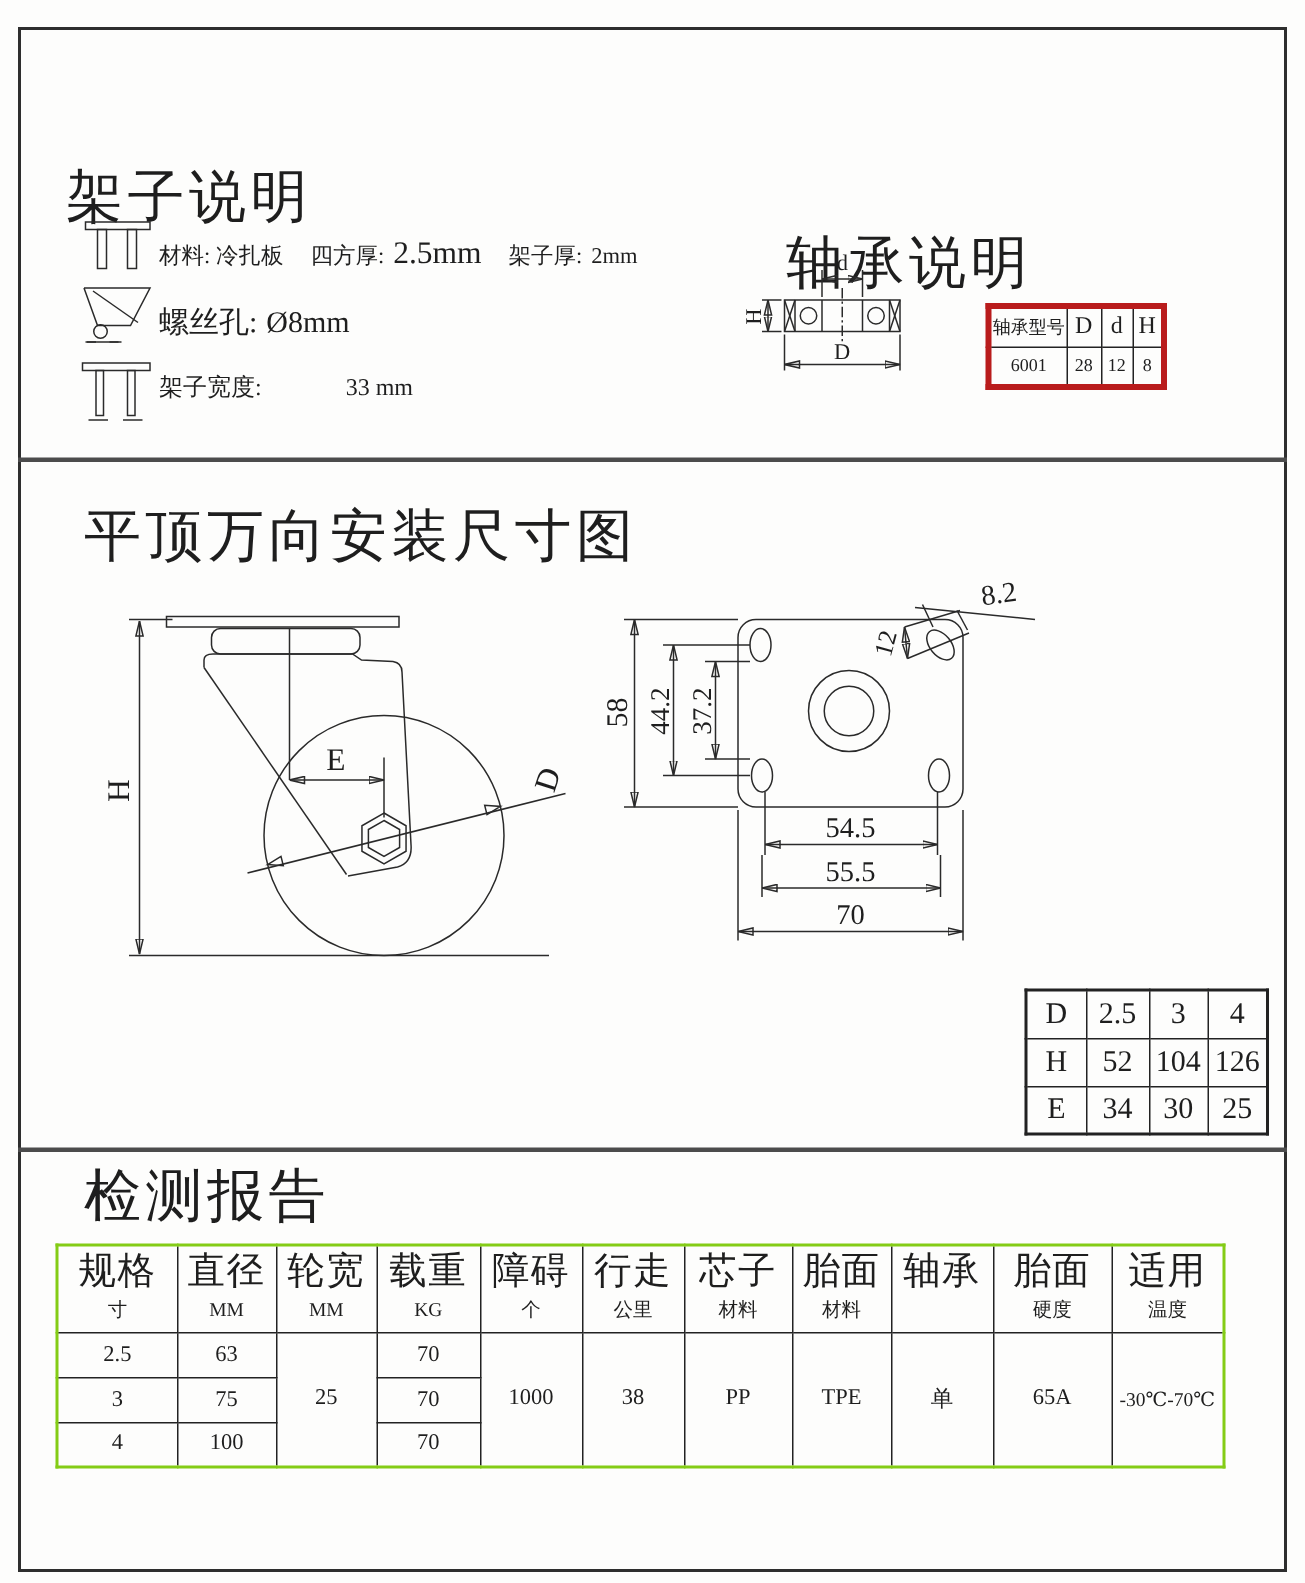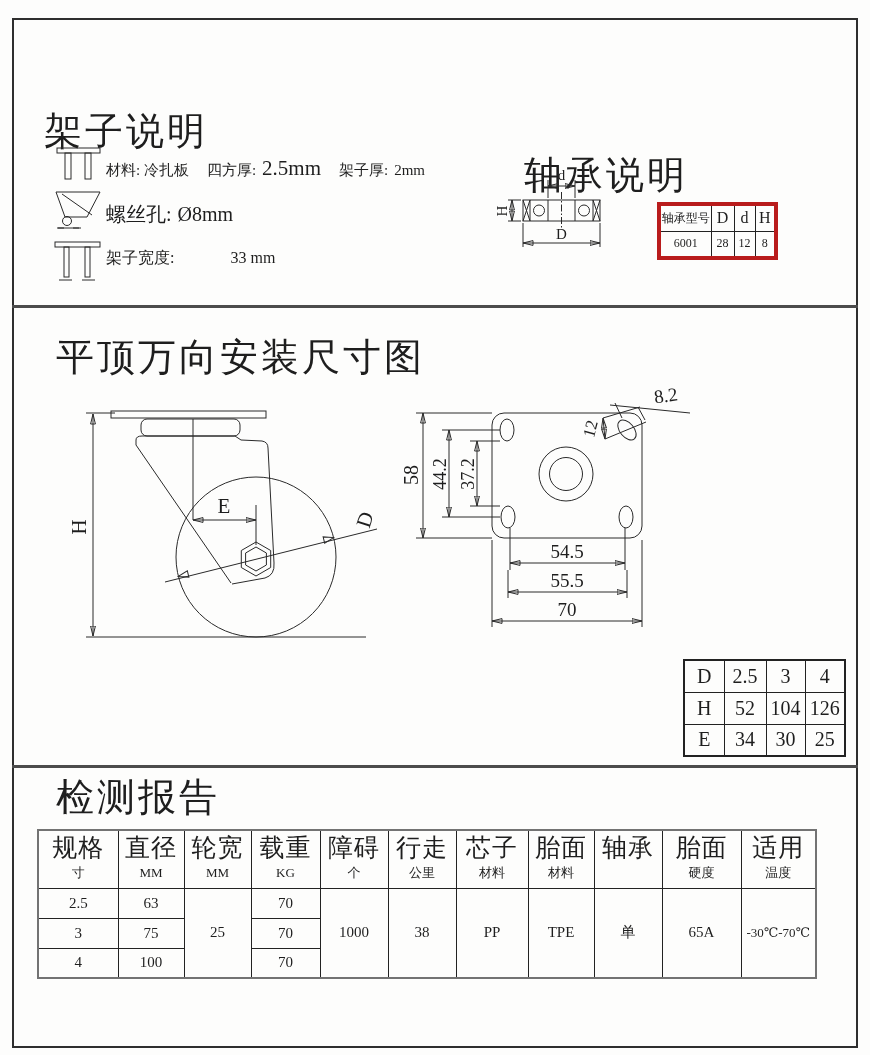--- a/index.html
+++ b/index.html
@@ -24,21 +24,21 @@
   .bearing-table{left:657px;top:182px;width:117px;border:4px solid #b91c1c;margin-top:20px;}
   .bearing-table tr{height:27px;}
   .bearing-table .bt-name{font-size:12px;}
   .bearing-table th{font-size:16px;}
   .bearing-table td{font-size:12px;}
   
   .dhe-table{left:683px;top:659px;width:161px;border:2px solid #222;}
   .dhe-table tr{height:32px;}
   .dhe-table td{font-size:20px;}
   
-  .report-table{left:37px;top:829px;width:778px;border:2px solid #737373;}
+  .report-table{left:37px;top:829px;width:778px;border:2px solid #84cc16;}
   .report-table th{vertical-align:top;}
   .report-table .th-main{font-size:25px;line-height:1.15;margin-top:3px;letter-spacing:1px;}
   .report-table .th-sub{font-size:13px;height:20px;line-height:20px;}
   .report-table td{font-size:15px;}
   .report-table tr.datarow{height:30px;}
 </style>
 </head>
 <body>
 
 <div id="page">

